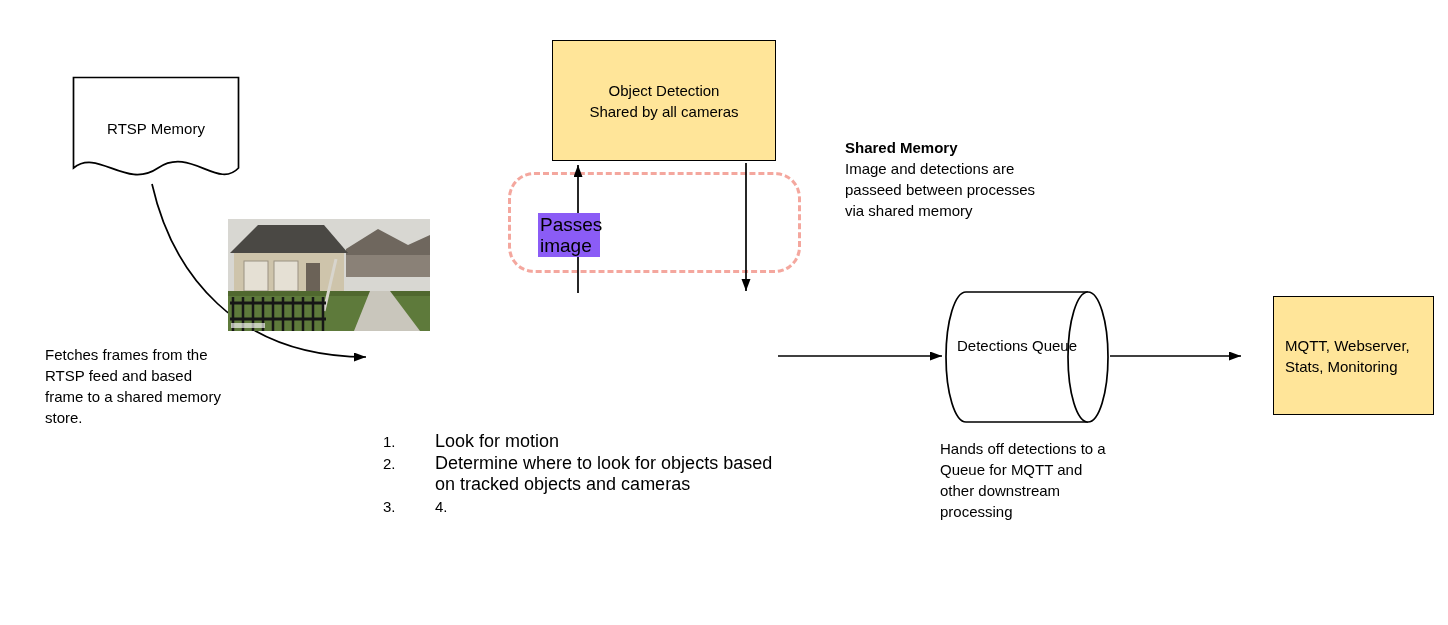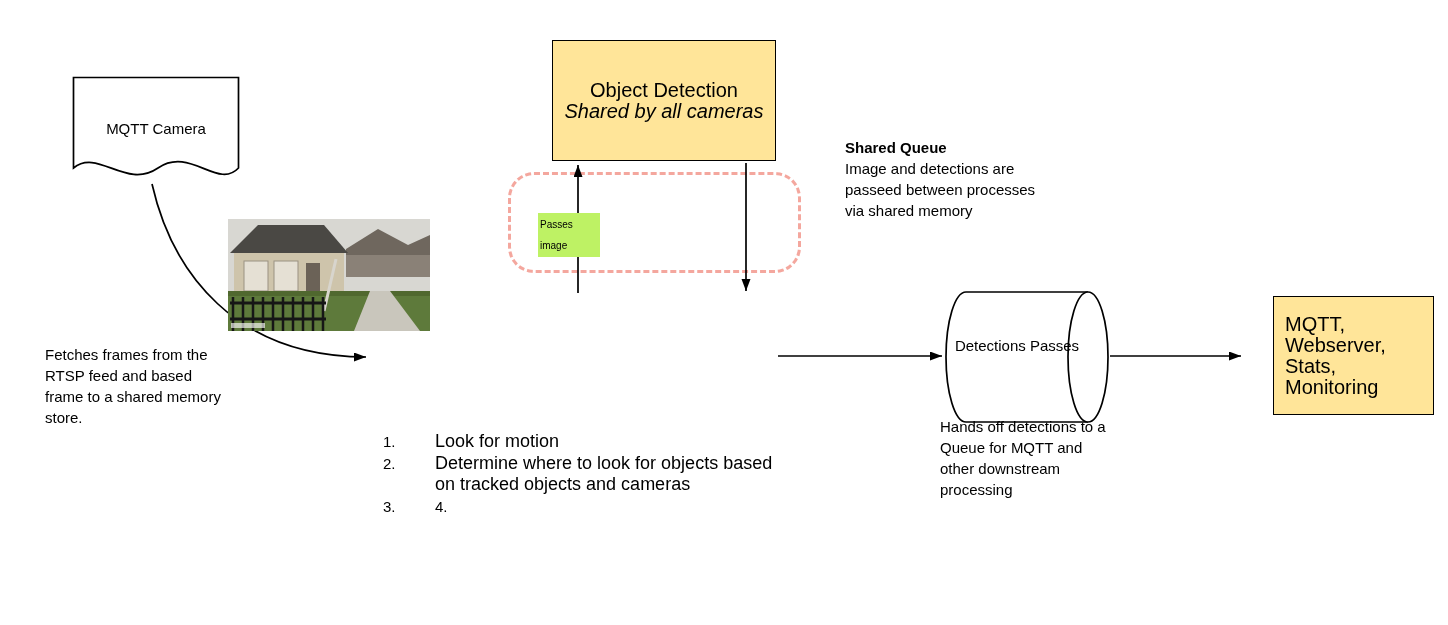--- a/index.html
+++ b/index.html
@@ -4,73 +4,73 @@
 <style>
   html,body{margin:0;padding:0;background:#ffffff;}
   body{font-family:"Liberation Sans", sans-serif; color:#000;}
   .canvas{position:relative;width:1448px;height:625px;background:#fff;overflow:hidden;}
   .abs{position:absolute;}
   .node{
     background:#FFE599;
     border:1.7px solid #000;
     box-sizing:border-box;
     display:flex;flex-direction:column;align-items:center;justify-content:center;
-    font-size:20px;line-height:21px;text-align:center;
+    font-size:15px;line-height:21px;text-align:center;
   }
   .txt{font-size:15px;line-height:21px;}
   .bold{font-weight:bold;}
-  .italic{font-style:italic;}
+  .italic{}
   .dashed-box{
     box-sizing:border-box;
     border:3px dashed #F4A79E;
     border-radius:26px;
     background:transparent;
   }
   .edge-label{
-    font-size:10px;line-height:21px;
-    background:#bef264;
+    font-size:19px;line-height:21px;
+    background:#8b5cf6;
     padding:1px 2px;
     z-index:6;
   }
   .steps{display:grid;grid-template-columns:52px 1fr;column-gap:0;}
   .steps .num{font-size:15px;line-height:21.5px;}
   .steps .stext{font-size:18px;line-height:21.5px;}
   svg{display:block;}
   .arrow-layer{z-index:4;pointer-events:none;}
   .shape-layer{z-index:2;}
   .label-layer{z-index:6;}
   .photo-layer{z-index:8;}
 </style>
 </head>
 <body>
 
 <div class="canvas">
 
   <svg class="abs shape-layer" style="left:72px;top:76px;" width="168" height="122" viewBox="0 0 168 122">
     <path d="M1.5,1.5 H166.5 V92 C146,114 118,70 86,92 C54,114 26,72 1.5,92 Z" fill="#ffffff" stroke="#000000" stroke-width="1.7"></path>
   </svg>
-  <div class="abs txt label-layer" style="left:72px;top:118px;width:168px;text-align:center;">MQTT Camera</div>
+  <div class="abs txt label-layer" style="left:72px;top:118px;width:168px;text-align:center;">RTSP Memory</div>
 
   <div class="abs node shape-layer" style="left:552px;top:40px;width:224px;height:121px;">
     <div>Object Detection</div>
     <div class="italic">Shared by all cameras</div>
   </div>
 
   <div class="abs dashed-box shape-layer" style="left:508px;top:172px;width:293px;height:101px;"></div>
 
 
   <div class="abs node shape-layer" style="left:1245px;top:296px;width:161px;height:119px;align-items:flex-start;text-align:left;padding:0 11px;margin-left:28px;">
     <div>MQTT, Webserver, Stats, Monitoring</div>
   </div>
 
   <svg class="abs shape-layer" style="left:944px;top:290px;" width="168" height="134" viewBox="0 0 168 134">
     <path d="M144,2 L22,2 A20,65 0 0 0 22,132 L144,132" fill="#ffffff" stroke="#000000" stroke-width="1.7"></path>
     <ellipse cx="144" cy="67" rx="20" ry="65" fill="#ffffff" stroke="#000000" stroke-width="1.7"></ellipse>
   </svg>
-  <div class="abs txt label-layer" style="left:950px;top:335px;width:134px;text-align:center;">Detections Passes</div>
+  <div class="abs txt label-layer" style="left:950px;top:335px;width:134px;text-align:center;">Detections Queue</div>
 
   <svg class="abs arrow-layer" style="left:0;top:0;" width="1448" height="625" viewBox="0 0 1448 625">
     <defs>
       <marker id="arr" markerUnits="userSpaceOnUse" markerWidth="14" markerHeight="12" refX="12" refY="4.5" orient="auto">
         <path d="M0,0 L12,4.5 L0,9 Z" fill="#000000"></path>
       </marker>
     </defs>
 
     <path d="M152,184 C172,272 235,357 366,357" fill="none" stroke="#000" stroke-width="1.7" marker-end="url(#arr)"></path>
 
@@ -109,30 +109,30 @@
       <line x1="55" y1="78" x2="55" y2="112" stroke-width="2.5"></line>
       <line x1="65" y1="78" x2="65" y2="112" stroke-width="2.5"></line>
       <line x1="75" y1="78" x2="75" y2="112" stroke-width="2.5"></line>
       <line x1="85" y1="78" x2="85" y2="112" stroke-width="2.5"></line>
       <line x1="95" y1="78" x2="95" y2="112" stroke-width="2.5"></line>
     </g>
     <rect x="3" y="104" width="34" height="5" fill="#ffffff" opacity="0.65"></rect>
   </svg>
 
   <div class="abs label-layer" style="left:845px;top:137px;width:200px;">
-    <div class="txt bold">Shared Queue</div>
+    <div class="txt bold">Shared Memory</div>
     <div class="txt">Image and detections are passeed between processes via shared memory</div>
   </div>
 
   <div class="abs txt label-layer" style="left:45px;top:344px;width:178px;">Fetches frames from the RTSP feed and based frame to a shared memory store.</div>
 
   <div class="abs steps label-layer" style="left:383px;top:431px;width:392px;">
     <div class="num">1.</div>
     <div class="stext">Look for motion</div>
     <div class="num">2.</div>
     <div class="stext">Determine where to look for objects based on tracked objects and cameras</div>
     <div class="num">3.</div>
     <div class="num">4.</div>
   </div>
 
-  <div class="abs txt label-layer" style="left:940px;top:416px;width:172px;">Hands off detections to a Queue for MQTT and other downstream processing</div>
+  <div class="abs txt label-layer" style="left:940px;top:438px;width:172px;">Hands off detections to a Queue for MQTT and other downstream processing</div>
 
 </div>
 
 </body></html>

